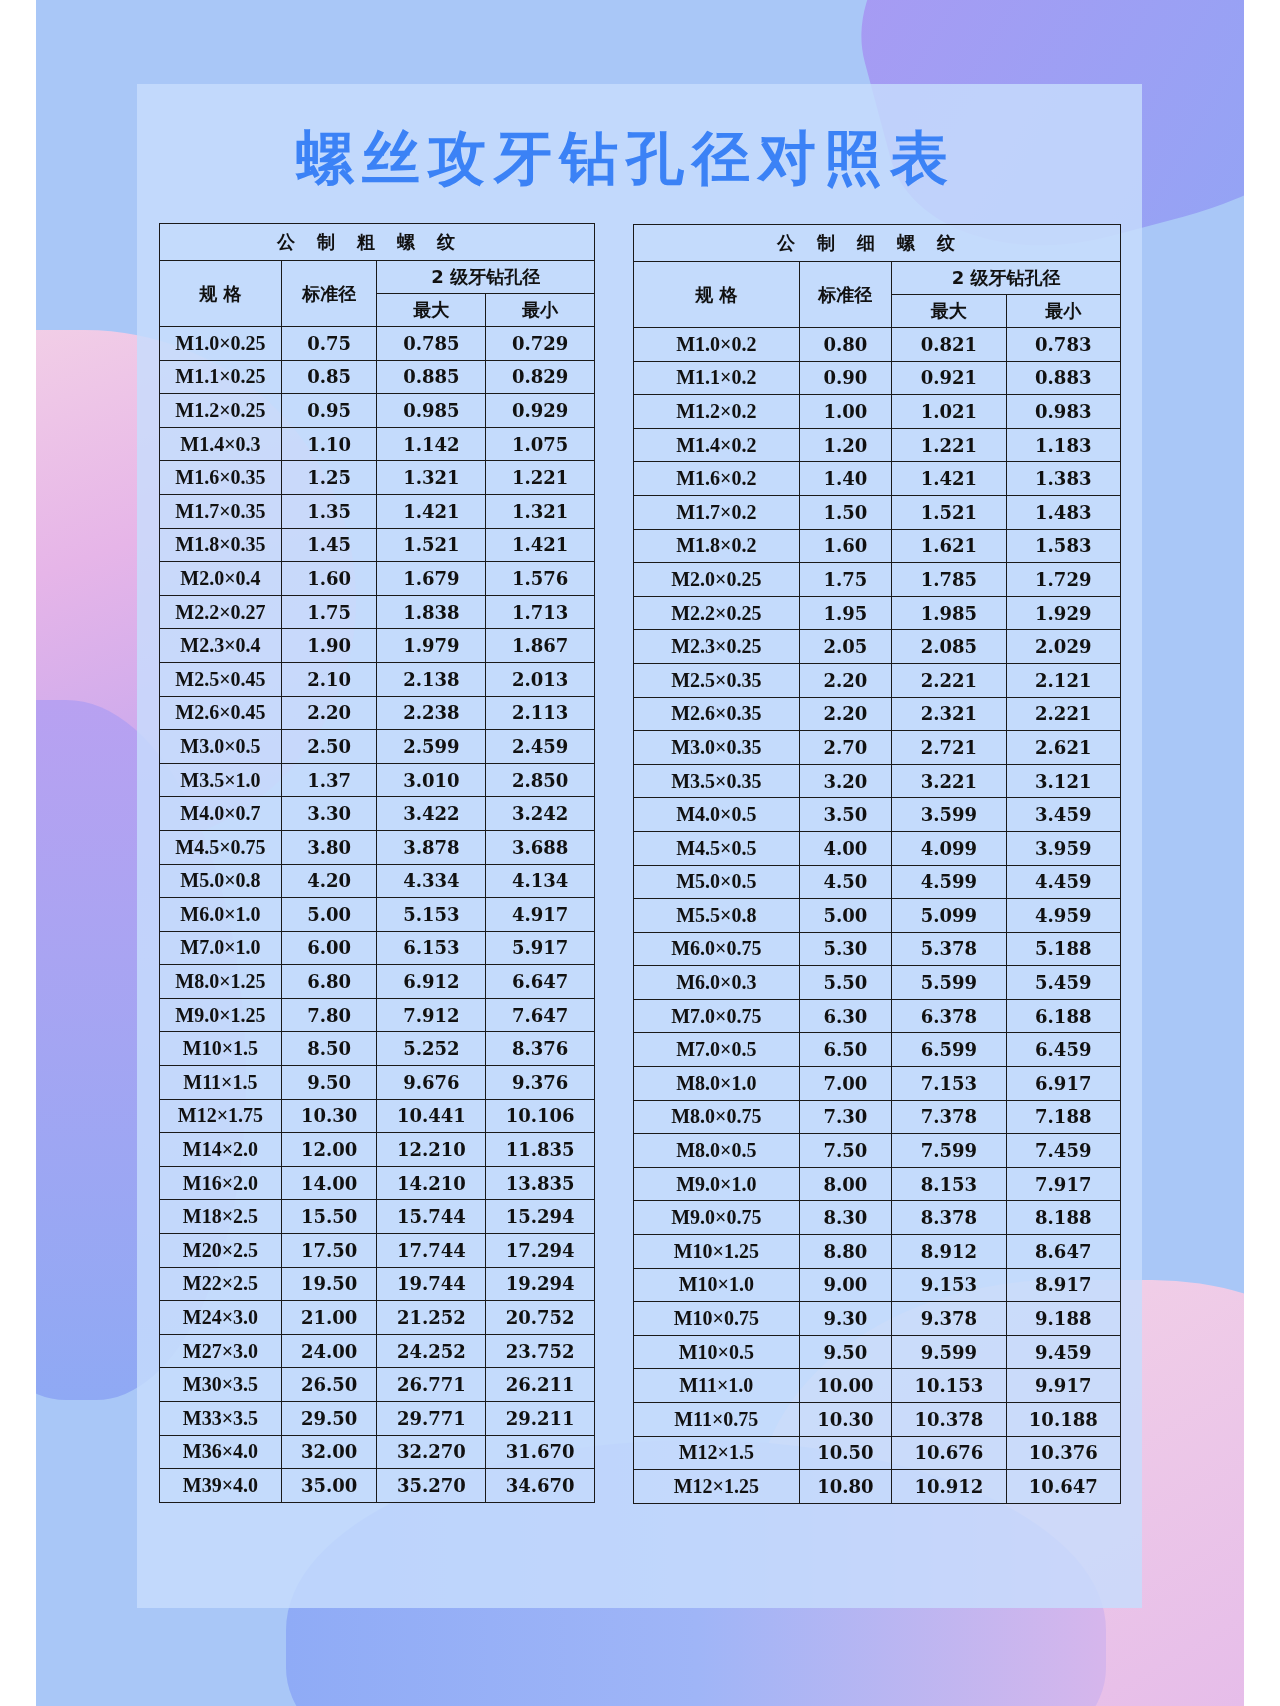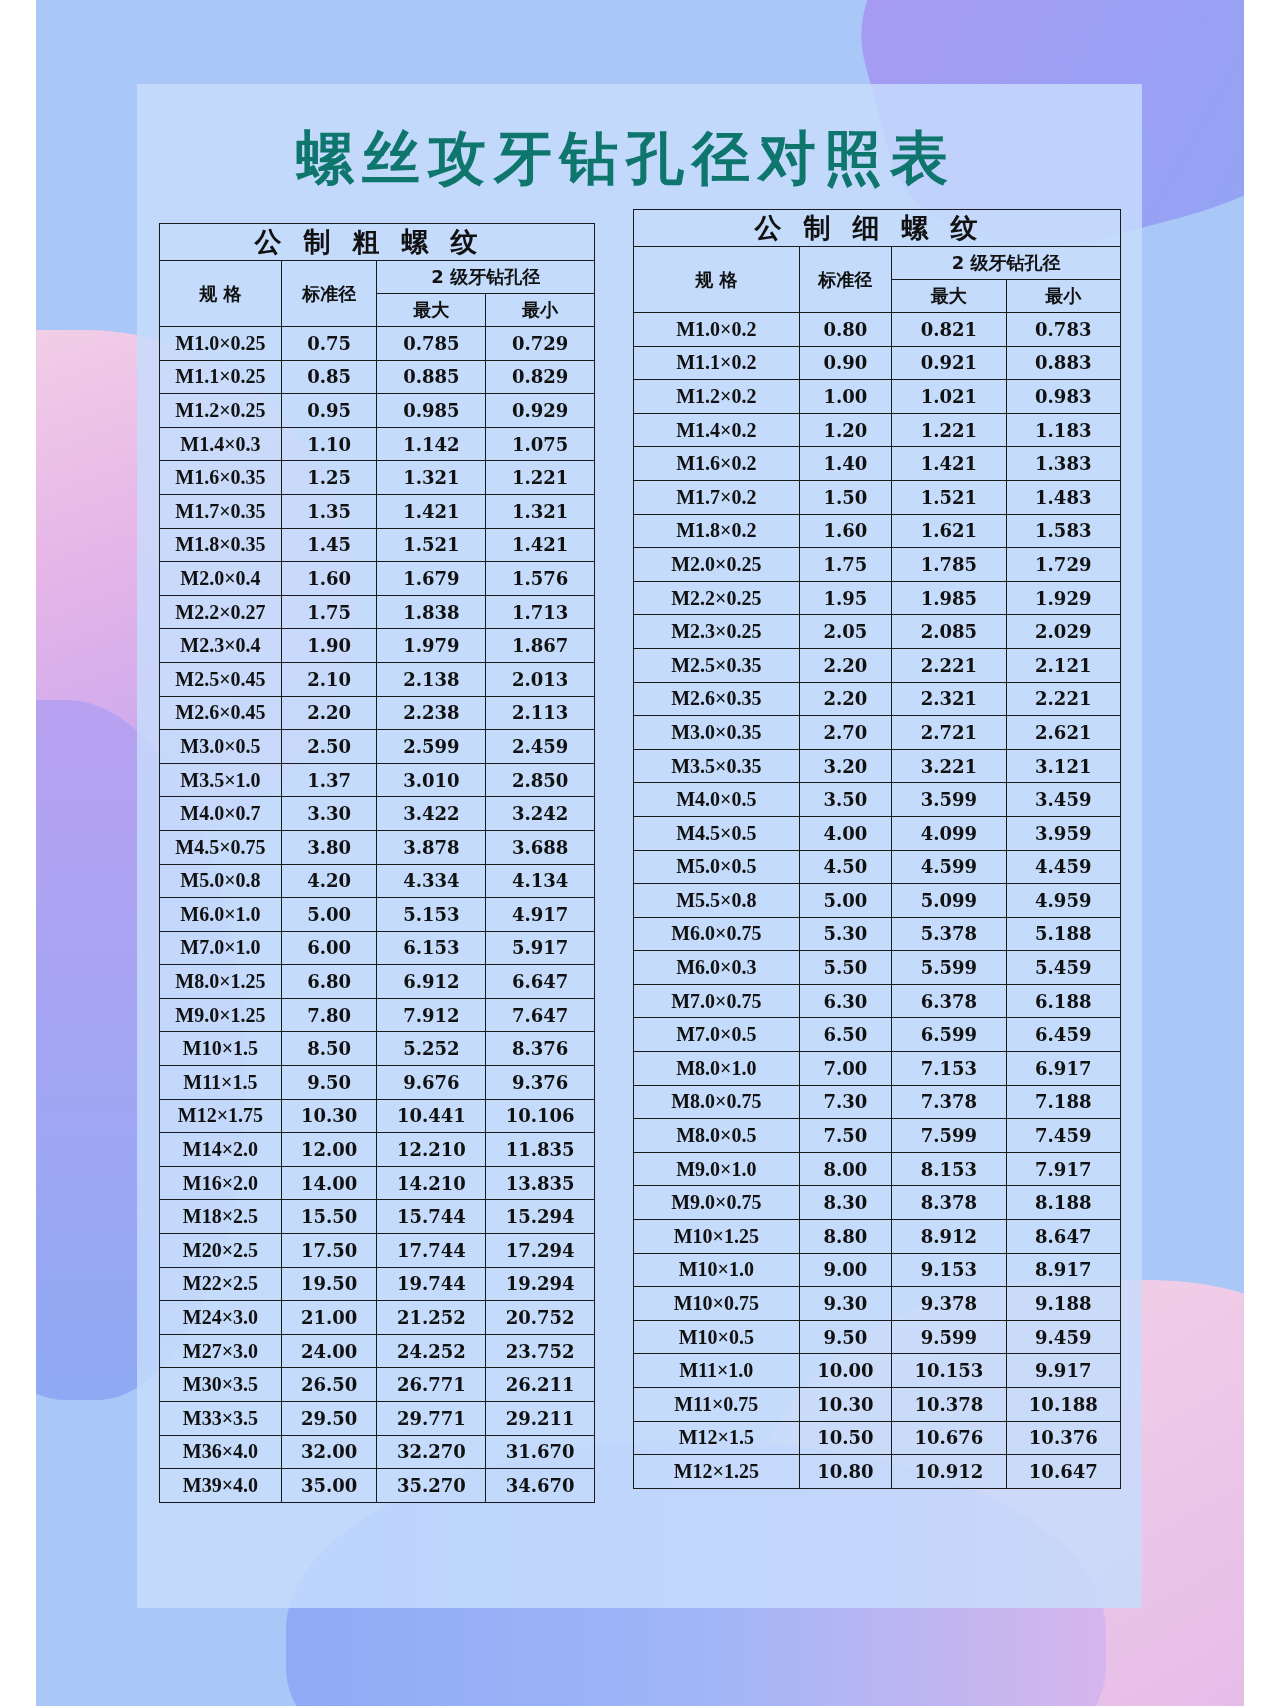--- a/index.html
+++ b/index.html
@@ -5,27 +5,27 @@
   html,body{margin:0;padding:0;}
   body{width:1280px;height:1706px;position:relative;overflow:hidden;background:#ffffff;font-family:"DejaVu Serif",serif;}
   .bg{position:absolute;left:36px;top:0;width:1208px;height:1706px;background:#a9c7f7;overflow:hidden;}
   .blob{position:absolute;border-radius:50%;}
   .b1{left:830px;top:-160px;width:560px;height:380px;background:linear-gradient(135deg,#a99af3,#8ea6f5);transform:rotate(-15deg);border-radius:45% 55% 60% 40%;}
   .b2{left:-200px;top:330px;width:520px;height:520px;background:linear-gradient(160deg,#f5d5e6 0%,#e6b5e8 45%,#b8a1f1 100%);border-radius:40% 60% 55% 45%;}
   .b3{left:-120px;top:700px;width:330px;height:700px;background:linear-gradient(180deg,#b8a1f1,#8fa9f4);border-radius:40% 60% 50% 50%;}
   .b4{left:720px;top:1280px;width:640px;height:480px;background:linear-gradient(150deg,#f5d5e6,#e3b8ea);border-radius:50% 40% 45% 55%;}
   .b5{left:250px;top:1440px;width:820px;height:380px;background:linear-gradient(90deg,#8fabf6,#9fb5f7,#d6b6ec);border-radius:50% 50% 40% 40%;}
   .card{position:absolute;left:137px;top:84px;width:1005px;height:1524px;background:rgba(199,221,252,0.82);}
-  .title{position:absolute;left:0;top:120px;width:1252px;text-align:center;font-family:"DejaVu Sans",sans-serif;font-weight:bold;font-size:58px;letter-spacing:8px;color:#0f766e;}
+  .title{position:absolute;left:0;top:120px;width:1252px;text-align:center;font-family:"DejaVu Sans",sans-serif;font-weight:bold;font-size:58px;letter-spacing:8px;color:#3b82f6;}
   table{position:absolute;border-collapse:collapse;background:rgba(199,221,252,0.55);}
   table.left{left:159px;top:223px;width:436px;}
-  table.right{left:633px;top:209px;width:488px;}
+  table.right{left:633px;top:224px;width:488px;}
   td,th{border:1.6px solid #1a1a1a;text-align:center;color:#111;padding:0;font-weight:bold;}
   th{font-family:"DejaVu Sans",sans-serif;}
-  th.group{height:36px;font-size:27px;letter-spacing:22px;}
+  th.group{height:36px;font-size:18px;letter-spacing:22px;}
   th.sub{font-size:18px;height:32px;}
   td{height:32.6px;font-size:18px;font-family:"DejaVu Serif",serif;}
   td.spec{font-family:"Liberation Serif",serif;font-size:20px;}
 </style>
 </head>
 <body>
 
 <div class="bg">
   <div class="blob b1"></div>
   <div class="blob b2"></div>

